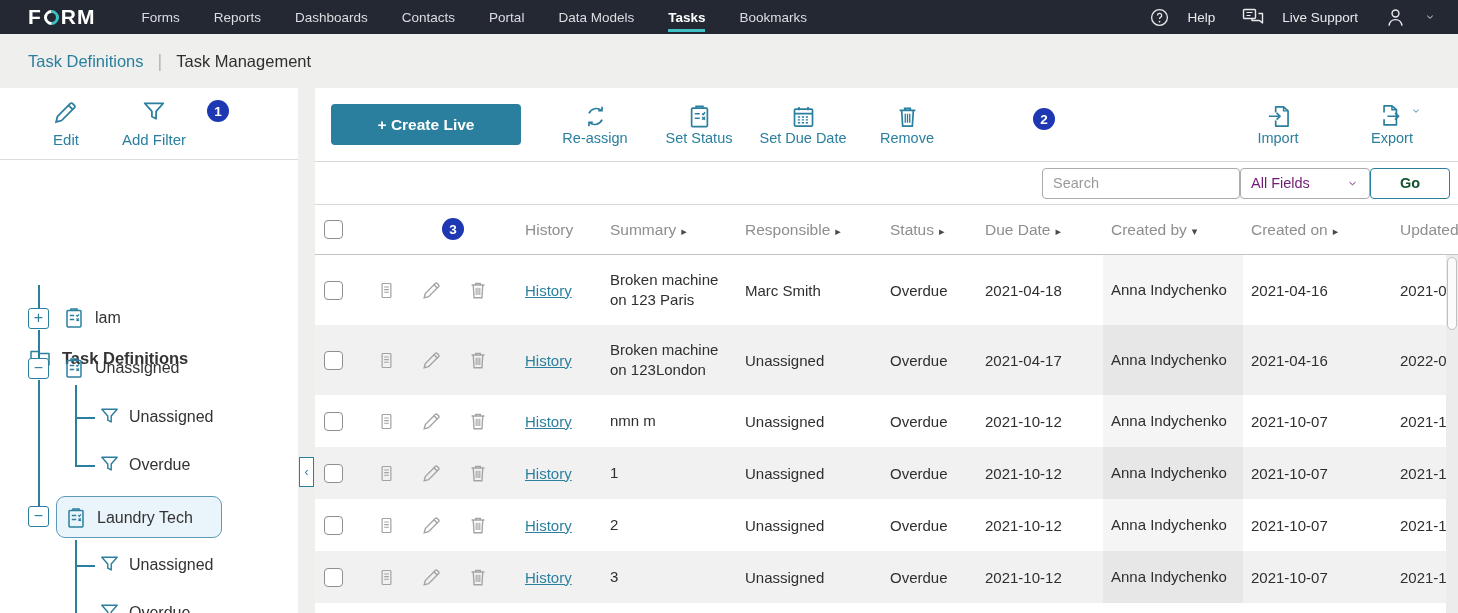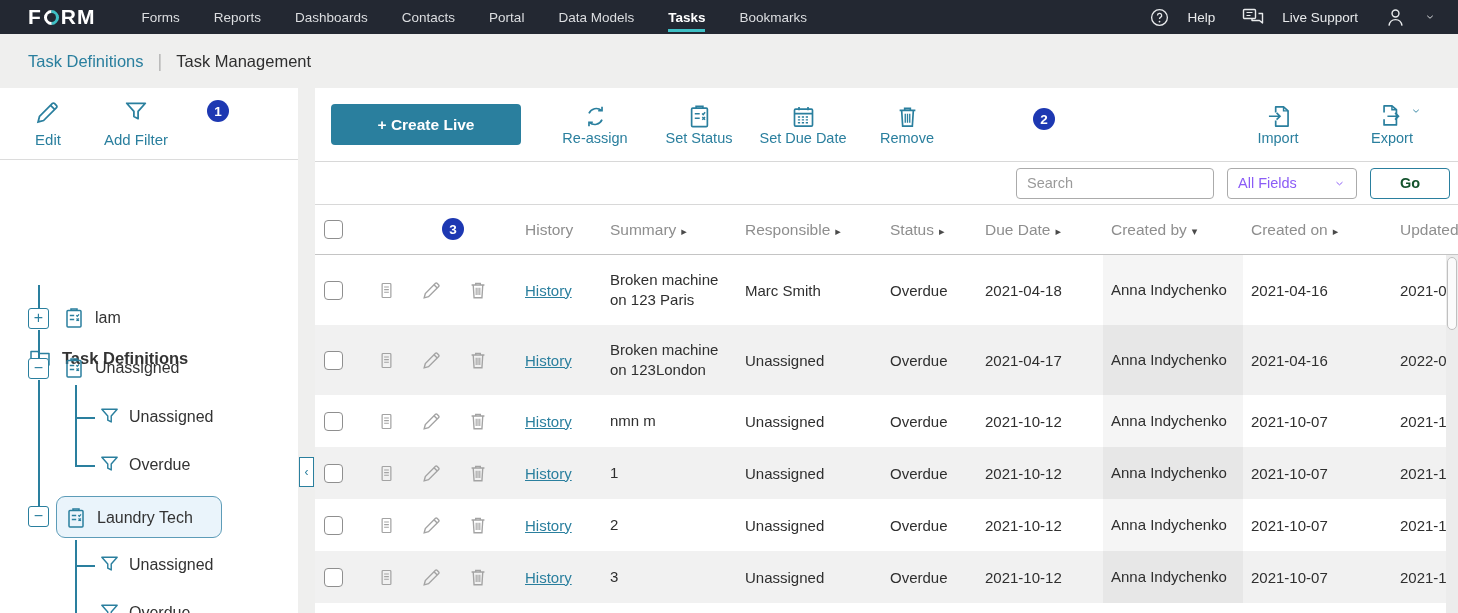--- a/index.html
+++ b/index.html
@@ -22,21 +22,21 @@
   .nav-right { margin-left:auto; display:flex; align-items:center; gap:26px; padding-right:22px; font-size:13.5px; }
   .nav-right .nav-btn { display:flex; align-items:center; gap:17px; cursor:pointer; color:#e8eaec; }
   .ic { display:inline-block; vertical-align:middle; }
   
   .breadcrumb { position:absolute; left:0; top:34px; width:1458px; height:54px; display:flex; align-items:center; padding-left:28px; font-size:16.5px; }
   .crumb-link { color:#2a7f9e; cursor:pointer; }
   .crumb-sep { color:#b5b5b5; margin:0 14px; font-size:18px; }
   .crumb-current { color:#2f2f2f; }
   
   .sidebar { position:absolute; left:0; top:88px; width:298px; height:525px; background:#fff; }
-  .side-actions { height:72px; display:flex; align-items:flex-start; padding-top:10px; border-bottom:1px solid #dcdcdc; }
+  .side-actions { height:72px; display:flex; align-items:flex-start; padding-top:10px; border-bottom:1px solid #dcdcdc;padding-left:18px; }
   .side-action { width:88px; display:flex; flex-direction:column; align-items:center; gap:5px; color:#2a7f9e; font-size:15px; cursor:pointer; }
   .side-action:first-child { margin-left:4px; }
   .tree { position:relative; width:100%; height:452px; }
   .tree-line { position:absolute; background:#2a7f9e; }
   .tree-root { position:absolute; left:28px; top:186px; display:flex; align-items:center; gap:10px; font-weight:bold; font-size:16.5px; color:#333; }
   .toggle-box { position:absolute; width:21px; height:21px; border:1.5px solid #2a7f9e; border-radius:3px; background:#fff; color:#2a7f9e; font-size:16px; line-height:18px; text-align:center; cursor:pointer; z-index:2; }
   .tree-node { position:absolute; display:flex; align-items:center; gap:9px; font-size:16px; color:#333; cursor:pointer; z-index:2; }
   .tree-node .ic, .tree-leaf .ic { color:#2a7f9e; }
   .tree-leaf { position:absolute; display:flex; align-items:center; gap:8px; font-size:16px; color:#333; cursor:pointer; z-index:2; }
   .selected-box { position:absolute; left:56px; top:336px; width:166px; height:42px; background:#eaf4fb; border:1px solid #5d9cb8; border-radius:9px; z-index:1; }
@@ -44,24 +44,24 @@
   .collapse-btn { position:absolute; left:299px; top:457px; width:15px; height:30px; background:#fff; border:1px solid #2a7f9e; color:#2a7f9e; display:flex; align-items:center; justify-content:center; font-size:12px; cursor:pointer; z-index:5; }
   
   .main { position:absolute; left:315px; top:88px; width:1143px; height:525px; background:#fff; }
   .toolbar { height:74px; display:flex; align-items:center; border-bottom:1px solid #d8d8d8; }
   .create-btn { margin-left:16px; width:190px; height:41px; background:#2a7f9e; color:#fff; font-weight:bold; font-size:15.5px; border:none; border-radius:4px; cursor:pointer; font-family:inherit; }
   .tool-btn { display:flex; flex-direction:column; align-items:center; gap:0; color:#2a7f9e; font-size:14.5px; cursor:pointer; width:104px; }
   .tool-btn.first { margin-left:22px; }
   .toolbar-right { margin-left:auto; display:flex; gap:10px; padding-right:14px; }
   .export-wrap { position:relative; }
   .export-chev { position:absolute; right:22px; top:2px; color:#2a7f9e; }
-  .searchbar { height:43px; display:flex; align-items:center; justify-content:flex-end; gap:13px; padding-right:8px; border-bottom:1px solid #d8d8d8; }
+  .searchbar { height:43px; display:flex; align-items:center; justify-content:flex-end; padding-right:8px; border-bottom:1px solid #d8d8d8; }
   .search-input { width:198px; height:31px; border:1px solid #ababab; border-radius:4px; padding:0 10px; font-size:14.5px; font-family:inherit; color:#333; }
   .search-input::placeholder { color:#9a9a9a; }
-  .fields-select { width:130px; height:31px; border:1px solid #ababab; border-radius:4px; display:flex; align-items:center; justify-content:space-between; padding:0 10px; font-size:14.5px; cursor:pointer; color:#8b5cf6; }
+  .fields-select { width:130px; height:31px; border:1px solid #ababab; border-radius:4px; display:flex; align-items:center; justify-content:space-between; padding:0 10px; font-size:14.5px; cursor:pointer; color:#701a75; }
   .go-btn { width:80px; height:31px; background:#fff; border:1.5px solid #2a7f9e; border-radius:4px; color:#14532d; font-weight:bold; font-size:14.5px; cursor:pointer; font-family:inherit; }
   
   .tgrid { display:grid; grid-template-columns:48px 46px 46px 46px 88px 135px 145px 95px 139px 140px 150px minmax(0,1fr); align-items:center; }
   .thead { height:50px; border-bottom:1px solid #c4c4c4; color:#8e8e8e; font-size:15.5px; }
   .th { padding-left:21px; white-space:nowrap; overflow:hidden; }
   .th .arr { font-size:11px; color:#4a4a4a; margin-left:5px; }
   .th-history { padding-left:24px; }
   .th-createdby { padding-left:8px; }
   .th-createdon { padding-left:8px; }
   .th-updated { padding-left:7px; }

